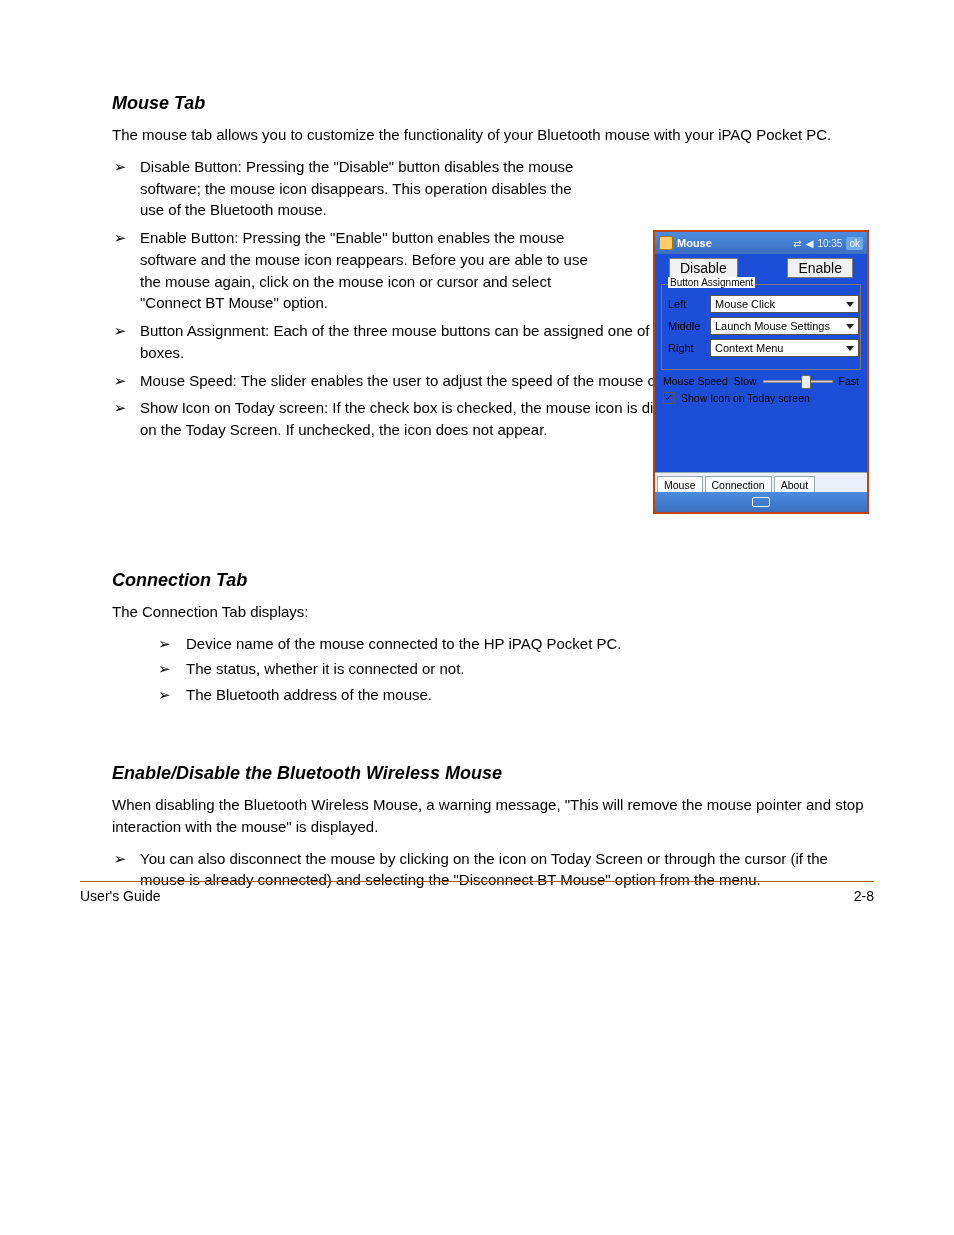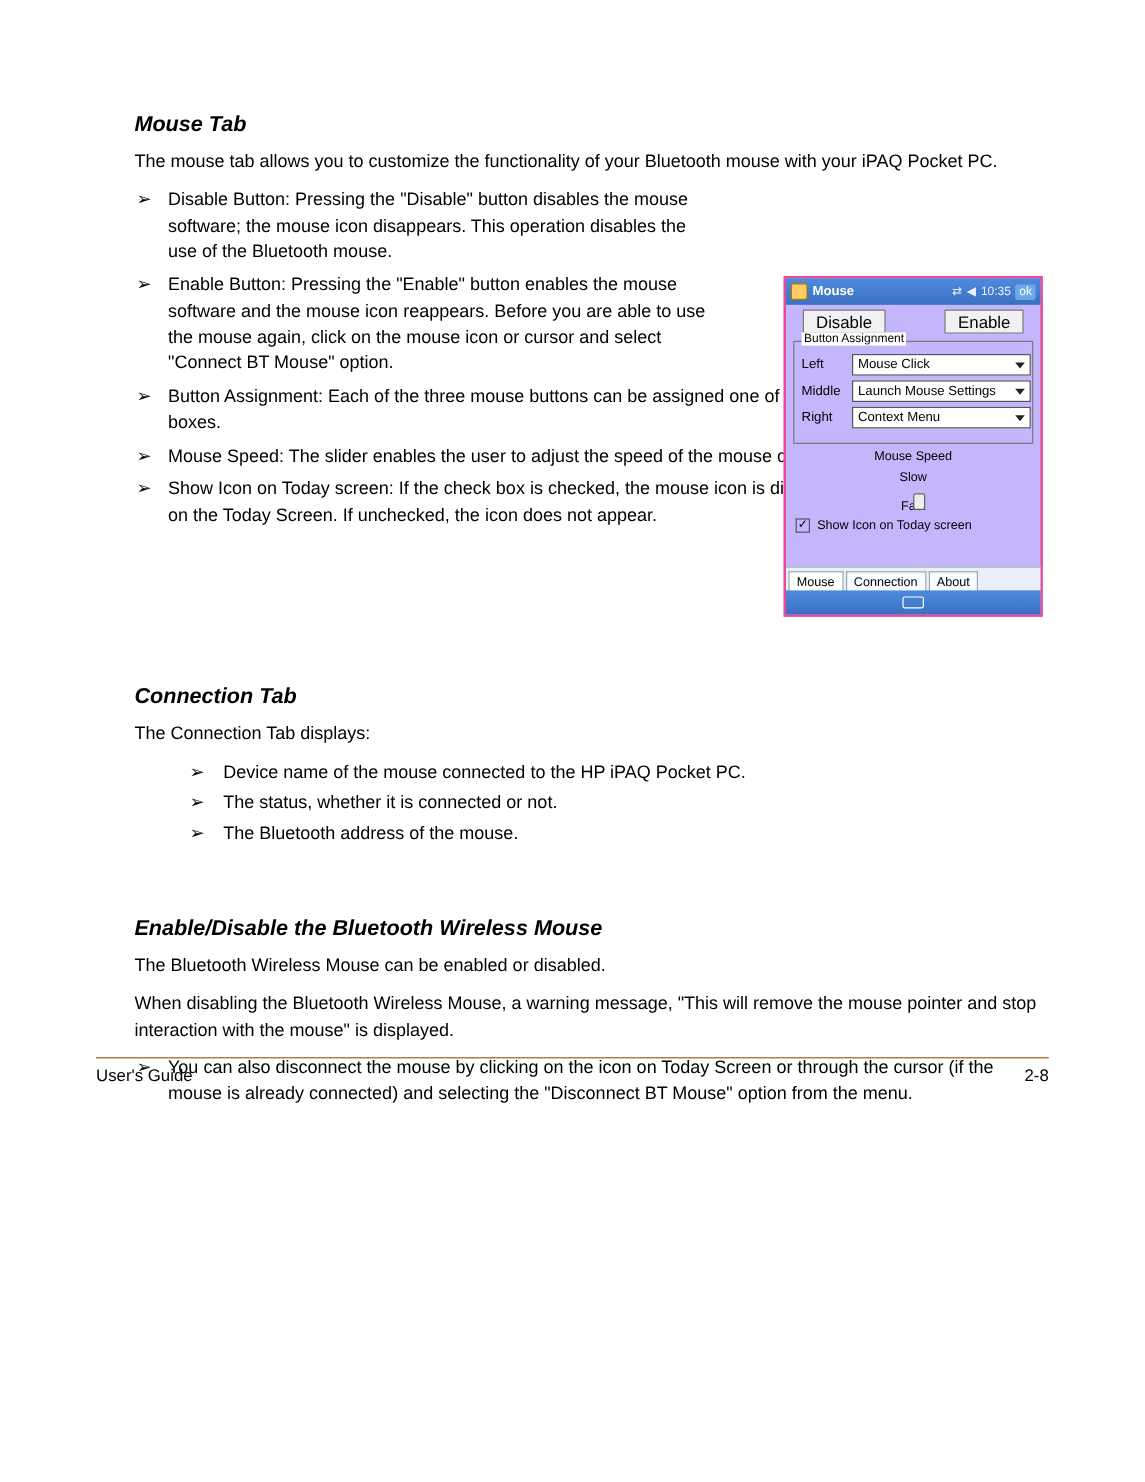--- a/index.html
+++ b/index.html
@@ -13,36 +13,36 @@
   ul.bullets > li .arr { position: absolute; left: 0; top: 0; width: 16px; text-align: center; }
   ul.inner { list-style: none; margin: 0; padding: 0 0 0 26px; }
   ul.inner > li { position: relative; padding-left: 28px; margin: 4px 0; }
   ul.inner > li .arr { position: absolute; left: 0; top: 0; }
   .limited { max-width: 480px; }
   .sec-spacer { height: 110px; }
   .sec-spacer-sm { height: 40px; }
   .footnote { position: absolute; left: 80px; right: 80px; bottom: 60px; border-top: 1px solid #a16207; padding-top: 6px; font-size: 14px; display:flex; justify-content:space-between; }
 
   
-  .device { position: absolute; top: 230px; right: 85px; width: 216px; height: 284px; border: 2px solid #ec4899; font-size: 11px; background: #c4b5fd; }
+  .device { position: absolute; top: 230px; right: 85px; width: 216px; height: 284px; border: 2px solid #c2410c; font-size: 11px; background: #1d4ed8; }
   .dev-title { height: 22px; background: linear-gradient(#4d8be0,#3b6fc0); color: #fff; display:flex; align-items:center; padding: 0 4px; gap:4px; }
   .dev-title .flag { width:14px; height:14px; background:#ffcc66; border:1px solid #aa7a00; border-radius:2px; display:inline-block; }
   .dev-title .ttl { font-weight:bold; flex:0 0 auto; }
   .dev-title .spacer { flex:1; }
   .dev-title .mini { opacity:.9; font-size:10px; }
   .dev-title .ok { background:#6fa8e6; padding:1px 3px; border-radius:2px; font-size:10px;text-align:right; }
   .dev-btnrow { display:flex; justify-content:space-between; padding:4px 14px; }
   .dev-btn { border:1px solid #7a7a7a; background:#f1f1f1; padding:1px 10px; font-size:14px; border-radius:1px; }
   .fieldset { margin: 2px 6px 0 6px; border:1px solid #7a7a7a; border-radius:1px; position:relative; padding:6px 1px 8px 6px; }
   .legend { position:absolute; top:-8px; left:6px; background:#fff; padding:0 2px; font-size:10px; }
   .row3 { display:flex; align-items:center; gap:6px; margin:4px 0; }
   .row3 .lbl { width:36px; }
   .dd { flex:1; height:18px; border:1px solid #555; background:#fff; display:flex; align-items:center; justify-content:space-between; padding:0 4px; font-size:11px; }
   .dd .caret { width:0; height:0; border-left:4px solid transparent; border-right:4px solid transparent; border-top:5px solid #222; }
-  .sliderrow { display:flex; align-items:center; gap:6px; padding:4px 8px 0 8px; font-size:10.5px;flex-direction:column; }
+  .sliderrow { display:flex; align-items:center; gap:6px; padding:4px 8px 0 8px; font-size:10.5px; }
   .slider { position:relative; flex:1; height:14px; }
   .track { position:absolute; top:6px; left:0; right:0; height:3px; background:#cfcfcf; border:1px solid #8a8a8a; }
   .thumb { position:absolute; top:1px; left:55%; width:10px; height:14px; background:#eee; border:1px solid #666; border-radius:2px; }
   .chkrow { display:flex; align-items:center; gap:6px; padding:4px 8px; font-size:10.5px; }
   .chkrow .box { width:12px; height:12px; border:1px solid #555; display:flex; align-items:center; justify-content:center; font-size:10px; line-height:10px; }
   .dev-tabs { position:absolute; bottom:20px; left:0; right:0; height:20px; display:flex; align-items:flex-end; border-top:1px solid #9aa; background:#e9eef8; }
   .tab { padding:2px 6px; border:1px solid #9aa; border-bottom:none; background:#f8fbff; margin-left:2px; font-size:10.5px; position:relative; top:1px; }
   .tab.active { background:#fff; }
   .dev-bottombar { position:absolute; bottom:0; left:0; right:0; height:20px; background:linear-gradient(#4d8be0,#3b6fc0); display:flex; align-items:center; justify-content:center; color:#fff; }
   .kbd-ico { width:18px; height:10px; border:1px solid #fff; border-radius:2px; position:relative; }
@@ -67,21 +67,20 @@
     <p class="lead">The Connection Tab displays:</p>
     <ul class="inner" style="margin-left:20px;">
       <li><span class="arr">➢</span><span>Device name of the mouse connected to the HP iPAQ Pocket PC.</span></li>
       <li><span class="arr">➢</span><span>The status, whether it is connected or not.</span></li>
       <li><span class="arr">➢</span><span>The Bluetooth address of the mouse.</span></li>
     </ul>
 
     <div class="sec-spacer-sm"></div>
 
     <h2 class="section">Enable/Disable the Bluetooth Wireless Mouse</h2>
-    <p class="lead">The Bluetooth Wireless Mouse can be enabled or disabled.</p>
     <p class="lead">When disabling the Bluetooth Wireless Mouse, a warning message, "This will remove the mouse pointer and stop interaction with the mouse" is displayed.</p>
     <ul class="bullets">
       <li><span class="arr">➢</span><span>You can also disconnect the mouse by clicking on the icon on Today Screen or through the cursor (if the mouse is already connected) and selecting the "Disconnect BT Mouse" option from the menu.</span></li>
     </ul>
   </div>
 
   <div class="device">
     <div class="dev-title">
       <span class="flag"></span>
       <span class="ttl">Mouse</span>

